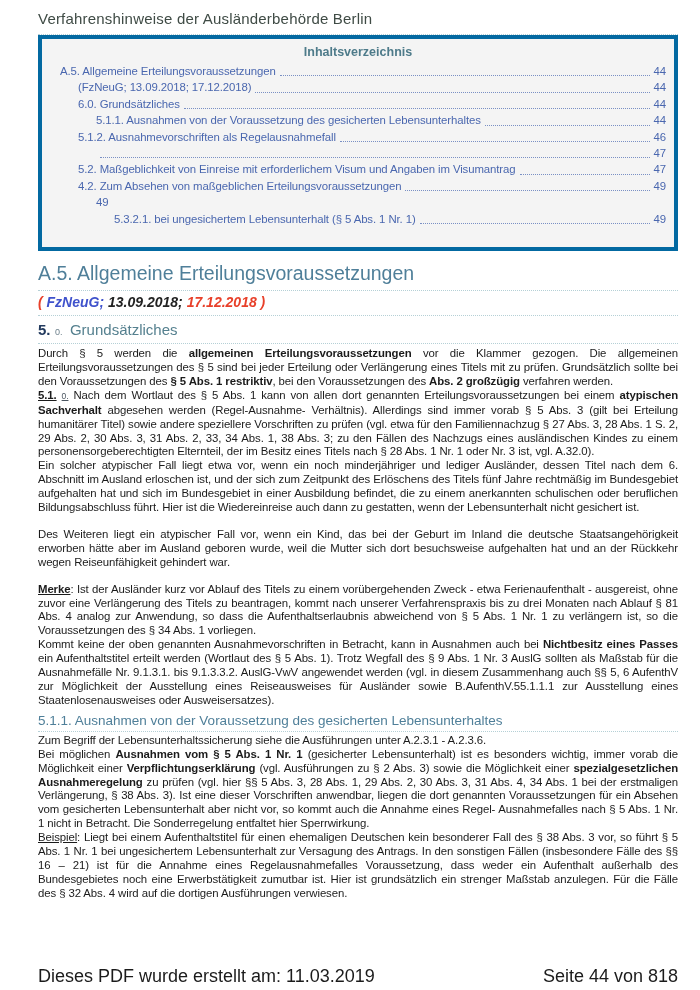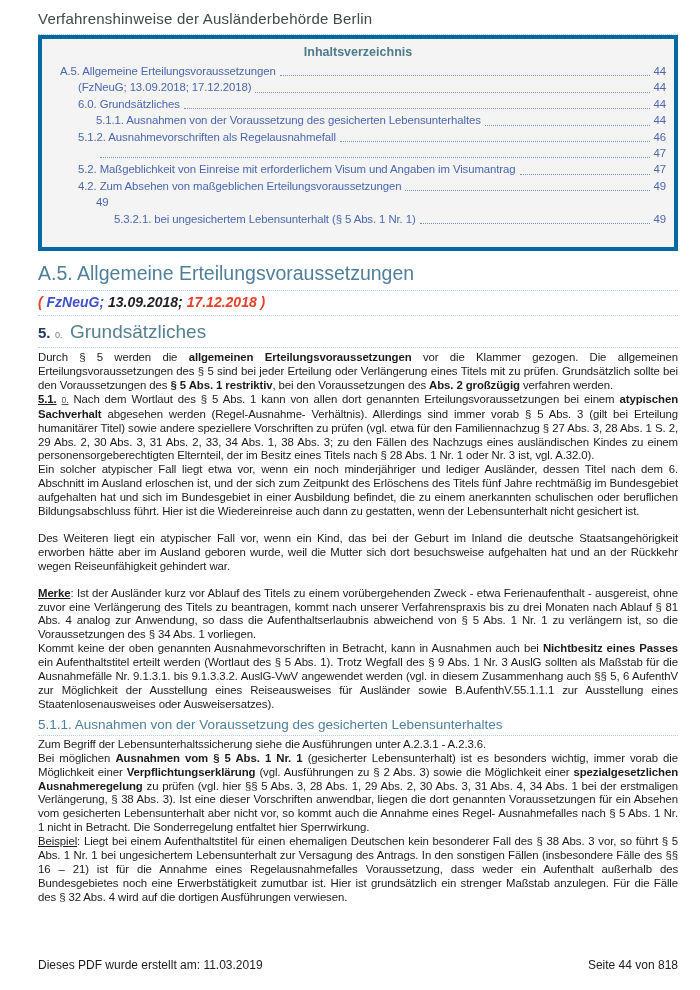--- a/index.html
+++ b/index.html
@@ -23,35 +23,35 @@
   
   .h1{font-size:19.5px;font-weight:400;color:#4f7f99;margin:11px 0 0;
       padding-bottom:5px;border-bottom:1px dotted #b5d0d6;}
   .meta{font-size:14px;padding:3px 0 5px;border-bottom:1px dotted #b5d0d6;}
   .seg-red{color:#e8402a;font-weight:bold;font-style:italic;}
   .seg-link{color:#3f52cc;font-weight:bold;font-style:italic;cursor:pointer;}
   .seg-dark{color:#222222;font-weight:bold;font-style:italic;}
   .h2row{padding:5px 0 4px;border-bottom:1px dotted #b5d0d6;}
   .h2num{font-size:15px;font-weight:bold;color:#223a5e;}
   .h2sub{font-size:9px;color:#6b7f8a;}
-  .h2label{font-size:19px;color:#55808f;margin-left:3px;}
+  .h2label{font-size:15px;color:#55808f;margin-left:3px;}
   .h3{font-size:13.5px;color:#4f7f99;margin:5px 0 2px;padding-bottom:3px;
       border-bottom:1px dotted #b5d0d6;}
   
   #content{margin-top:3px;}
   #content p{margin:0;font-size:11.4px;line-height:13.9px;color:#1b1b1b;
              text-align:justify;letter-spacing:-0.1px;}
   #content p.gap{margin-top:13px;}
   .seg-b{font-weight:bold;}
   .seg-bu{font-weight:bold;text-decoration:underline;}
   .seg-u{text-decoration:underline;}
   .seg-su{font-size:8.5px;color:#4a5560;text-decoration:underline;}
   
-  .footer{position:absolute;left:30px;right:30px;bottom:18px;display:flex;
-          justify-content:space-between;font-size:12px;color:#1b1b1b;}
+  .footer{position:absolute;left:30px;right:30px;bottom:3px;display:flex;
+          justify-content:space-between;font-size:18px;color:#1b1b1b;}
 </style>
 </head>
 <body>
 
 <div class="page">
 
   <div class="header">
     <span>Verfahrenshinweise der Ausländerbehörde Berlin</span>
   </div>
 

